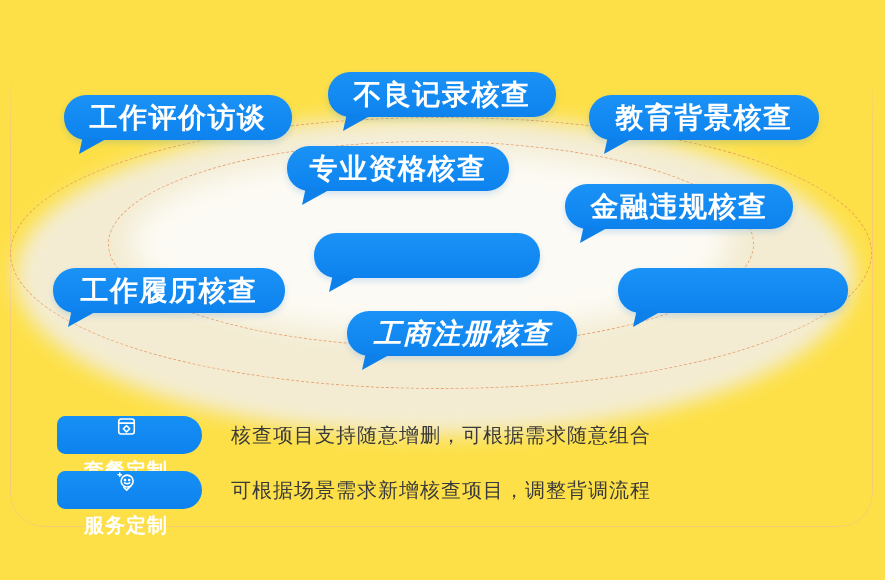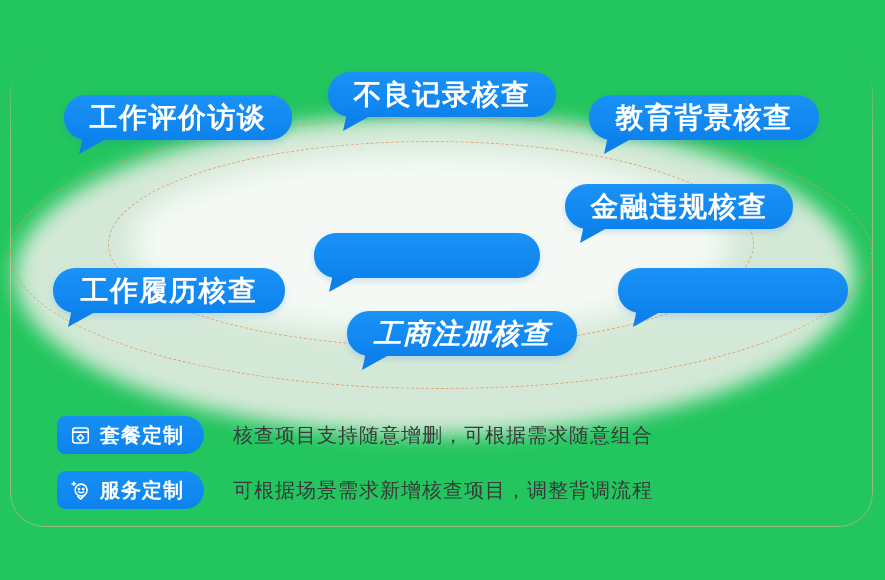--- a/index.html
+++ b/index.html
@@ -1,17 +1,17 @@
 <!DOCTYPE html>
 <html><head>
 <meta charset="utf-8">
 <style>
   html,body{margin:0;padding:0;background:#fff;}
   .stage{
-    position:relative;width:885px;height:580px;overflow:hidden;background:#22c55e;
+    position:relative;width:885px;height:580px;overflow:hidden;background:#fde047;
     font-family:"Liberation Sans","DejaVu Sans",sans-serif;
   }
   
   .card-border{
     position:absolute;left:10px;top:56px;width:861px;height:469px;
     border:1px solid rgba(244,186,152,.55);border-radius:34px;
     -webkit-mask-image:linear-gradient(to bottom,transparent 0,#000 18%);
     mask-image:linear-gradient(to bottom,transparent 0,#000 18%);
     z-index:0;
   }
@@ -52,25 +52,25 @@
   .b9{left:618px;top:268px;width:230px;}
   .b10{left:347px;top:311px;width:230px;font-style:italic;}
 
   
   .feature-row{
     position:absolute;left:57px;display:flex;align-items:center;z-index:6;
   }
   .feature-row.r1{top:416px;}
   .feature-row.r2{top:471px;}
   .feature-badge{
-    display:inline-flex;align-items:center;gap:9px;height:38px;
+    display:inline-flex;align-items:center;gap:20px;height:38px;
     padding:0 20px 0 13px;min-width:112px;
     background:linear-gradient(180deg,#1690f5 0%,#0d82ee 100%);
     border-radius:9px 21px 21px 9px;color:#fff;font-weight:700;font-size:20px;
-    letter-spacing:1px;white-space:nowrap;
+    letter-spacing:1px;white-space:nowrap;flex-direction:column;
   }
   .feature-badge svg{display:block;}
   .feature-desc{
     margin-left:29px;font-size:20px;color:#3a3a3a;letter-spacing:1px;white-space:nowrap;font-family:Liberation Serif, serif;
   }
 </style>
 </head>
 <body>
 
 <div class="stage">
@@ -84,20 +84,24 @@
   <div class="bubble b1">
     <span>工作评价访谈</span>
     <i class="tail"></i>
   </div>
   <div class="bubble b2">
     <span>不良记录核查</span>
     <i class="tail"></i>
   </div>
   <div class="bubble b3">
     <span>教育背景核查</span>
+    <i class="tail"></i>
+  </div>
+  <div class="bubble b4">
+    <span>专业资格核查</span>
     <i class="tail"></i>
   </div>
   <div class="bubble b6">
     <span>金融违规核查</span>
     <i class="tail"></i>
   </div>
   <div class="bubble b7">
     <i class="tail"></i>
   </div>
   <div class="bubble b8">

